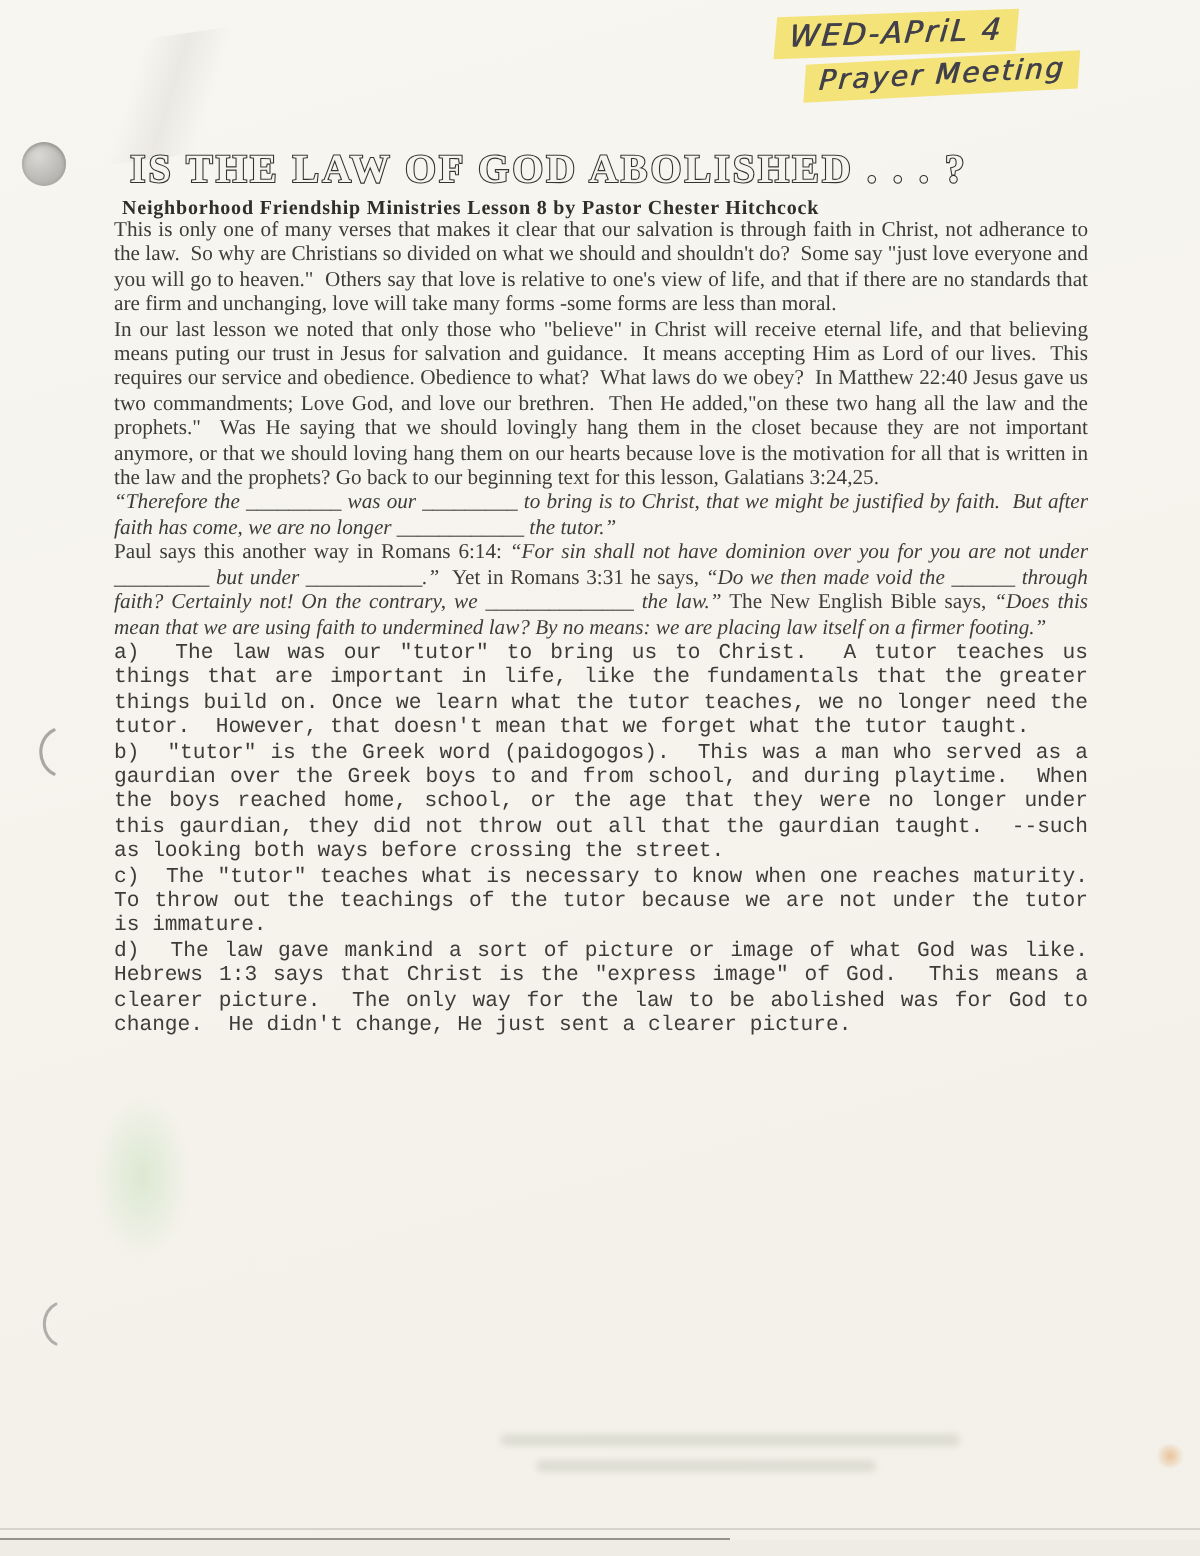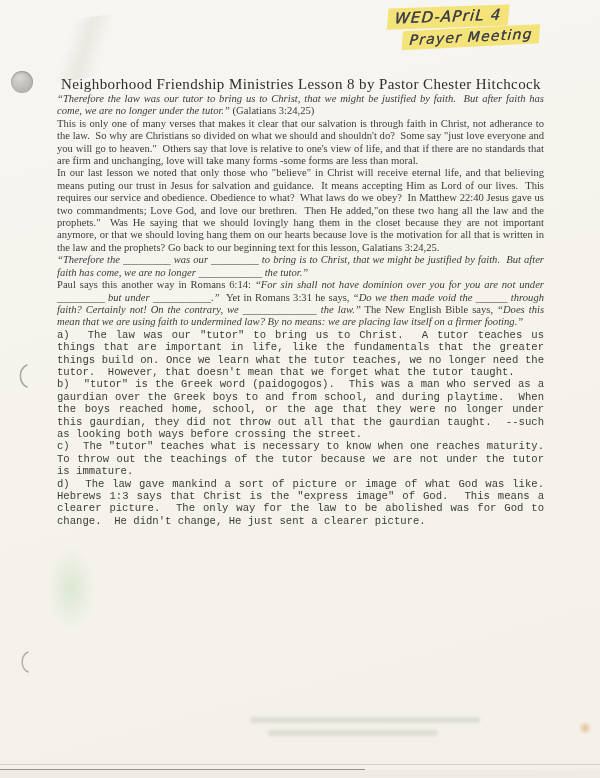--- a/index.html
+++ b/index.html
@@ -47,21 +47,21 @@
   .title{
     margin:0 0 1px 8px;
     font-size:20px;font-weight:bold;letter-spacing:1.5px;
     color:#f6f4ee;
     -webkit-text-stroke:1.1px #34332f;
     paint-order:stroke fill;
     white-space:nowrap;
   }
   .subtitle{
     margin:2px 0 0 4px;
-    font-size:15px;font-weight:normal;letter-spacing:.4px;color:#2f2e2a;
+    font-size:10px;font-weight:bold;letter-spacing:.4px;color:#2f2e2a;
     white-space:nowrap;
   }
   p.block{
     margin:0;
     font-size:10.6px;line-height:12.4px;
     text-align:justify;
     white-space:pre-wrap;
     color:#3d3c39;
   }
   .mt-quote{margin-top:16px;}
@@ -104,23 +104,23 @@
   <svg class="crescent" style="left:10px;top:648px;" width="26" height="28">
     <path d="M18 4 A 10 11 0 0 0 18 24" fill="none" stroke="#b0aea8" stroke-width="1.5" stroke-linecap="round"></path>
   </svg>
 
   <div class="sticky">
     <div><span class="hl hl-1">WED-APriL 4</span></div>
     <div><span class="hl hl-2">Prayer Meeting</span></div>
   </div>
 
   <div class="content">
+    <h1 class="title">IS THE LAW OF GOD ABOLISHED . . . ?</h1>
     <h2 class="subtitle">Neighborhood Friendship Ministries Lesson 8 by Pastor Chester Hitchcock</h2>
 
-    <p class="block mt-quote"><span class="r-i">“Therefore the law was our tutor to bring us to Christ, that we might be justified by faith.  But after faith has come, we are no longer under the tutor.”</span><span> (Galatians 3:24,25)</span></p>
 
     <p class="block mt-p2">This is only one of many verses that makes it clear that our salvation is through faith in Christ, not adherance to the law.  So why are Christians so divided on what we should and shouldn't do?  Some say "just love everyone and you will go to heaven."  Others say that love is relative to one's view of life, and that if there are no standards that are firm and unchanging, love will take many forms -some forms are less than moral.</p>
 
     <p class="block mt-p3"><span>In our last lesson we noted that only those who "believe" in Christ will receive eternal life, and that believing means puting our trust in Jesus for salvation and guidance.  It means accepting Him as Lord of our lives.  This requires our service and obedience. Obedience to what?  What laws do we obey?  In Matthew 22:40 Jesus gave us two commandments; Love God, and love our brethren.  Then He added,"on these two hang all the law and the prophets."  Was He saying that we should lovingly hang them in the closet because they are not important anymore, or that we should loving hang them on our hearts because love is the motivation for all that is written in the law and the prophets? Go back to our beginning text for this lesson, Galatians 3:24,25.
 </span><span class="r-i">“Therefore the _________ was our _________ to bring is to Christ, that we might be justified by faith.  But after faith has come, we are no longer ____________ the tutor.”
 </span><span>Paul says this another way in Romans 6:14: </span><span class="r-i">“For sin shall not have dominion over you for you are not under _________ but under ___________.”</span><span>  Yet in Romans 3:31 he says, </span><span class="r-i">“Do we then made void the ______ through faith? Certainly not! On the contrary, we ______________ the law.”</span><span> The New English Bible says, </span><span class="r-i">“Does this mean that we are using faith to undermined law? By no means: we are placing law itself on a firmer footing.”</span></p>
 
 
     <p class="block item">a)  The law was our "tutor" to bring us to Christ.  A tutor teaches us things that are important in life, like the fundamentals that the greater things build on. Once we learn what the tutor teaches, we no longer need the tutor.  However, that doesn't mean that we forget what the tutor taught.</p>
     <p class="block item">b)  "tutor" is the Greek word (paidogogos).  This was a man who served as a gaurdian over the Greek boys to and from school, and during playtime.  When the boys reached home, school, or the age that they were no longer under this gaurdian, they did not throw out all that the gaurdian taught.  --such as looking both ways before crossing the street.</p>

